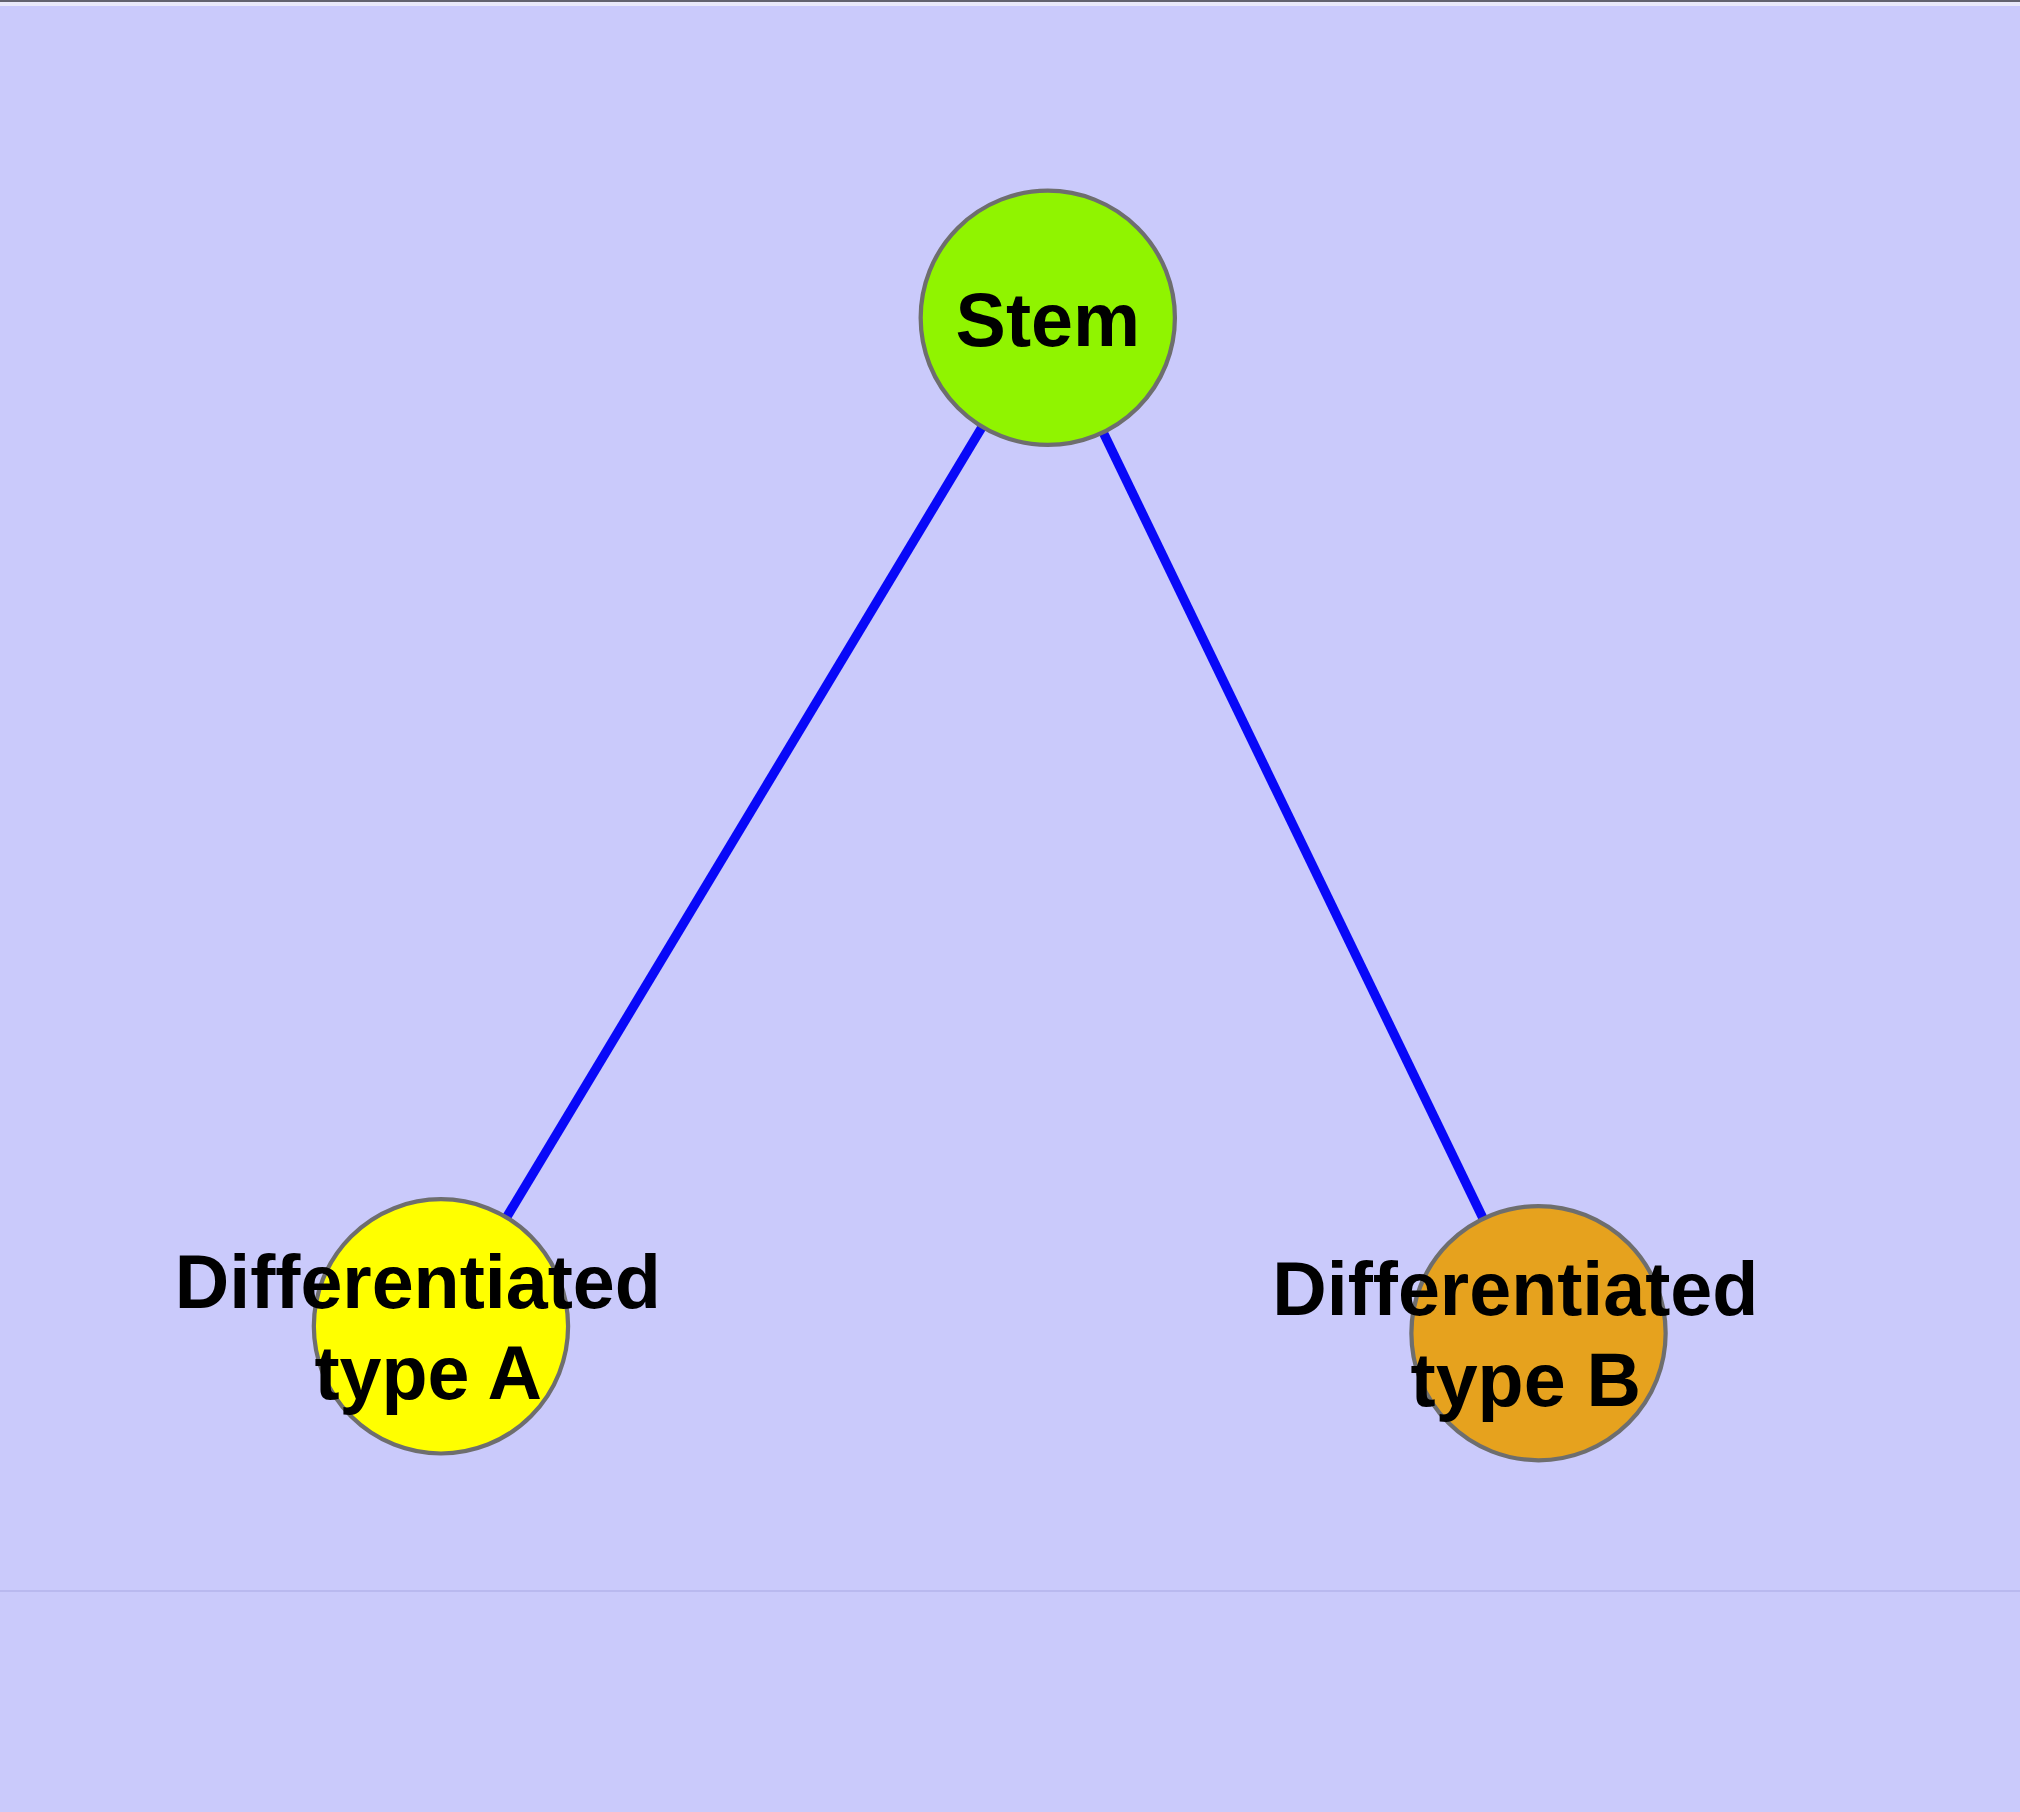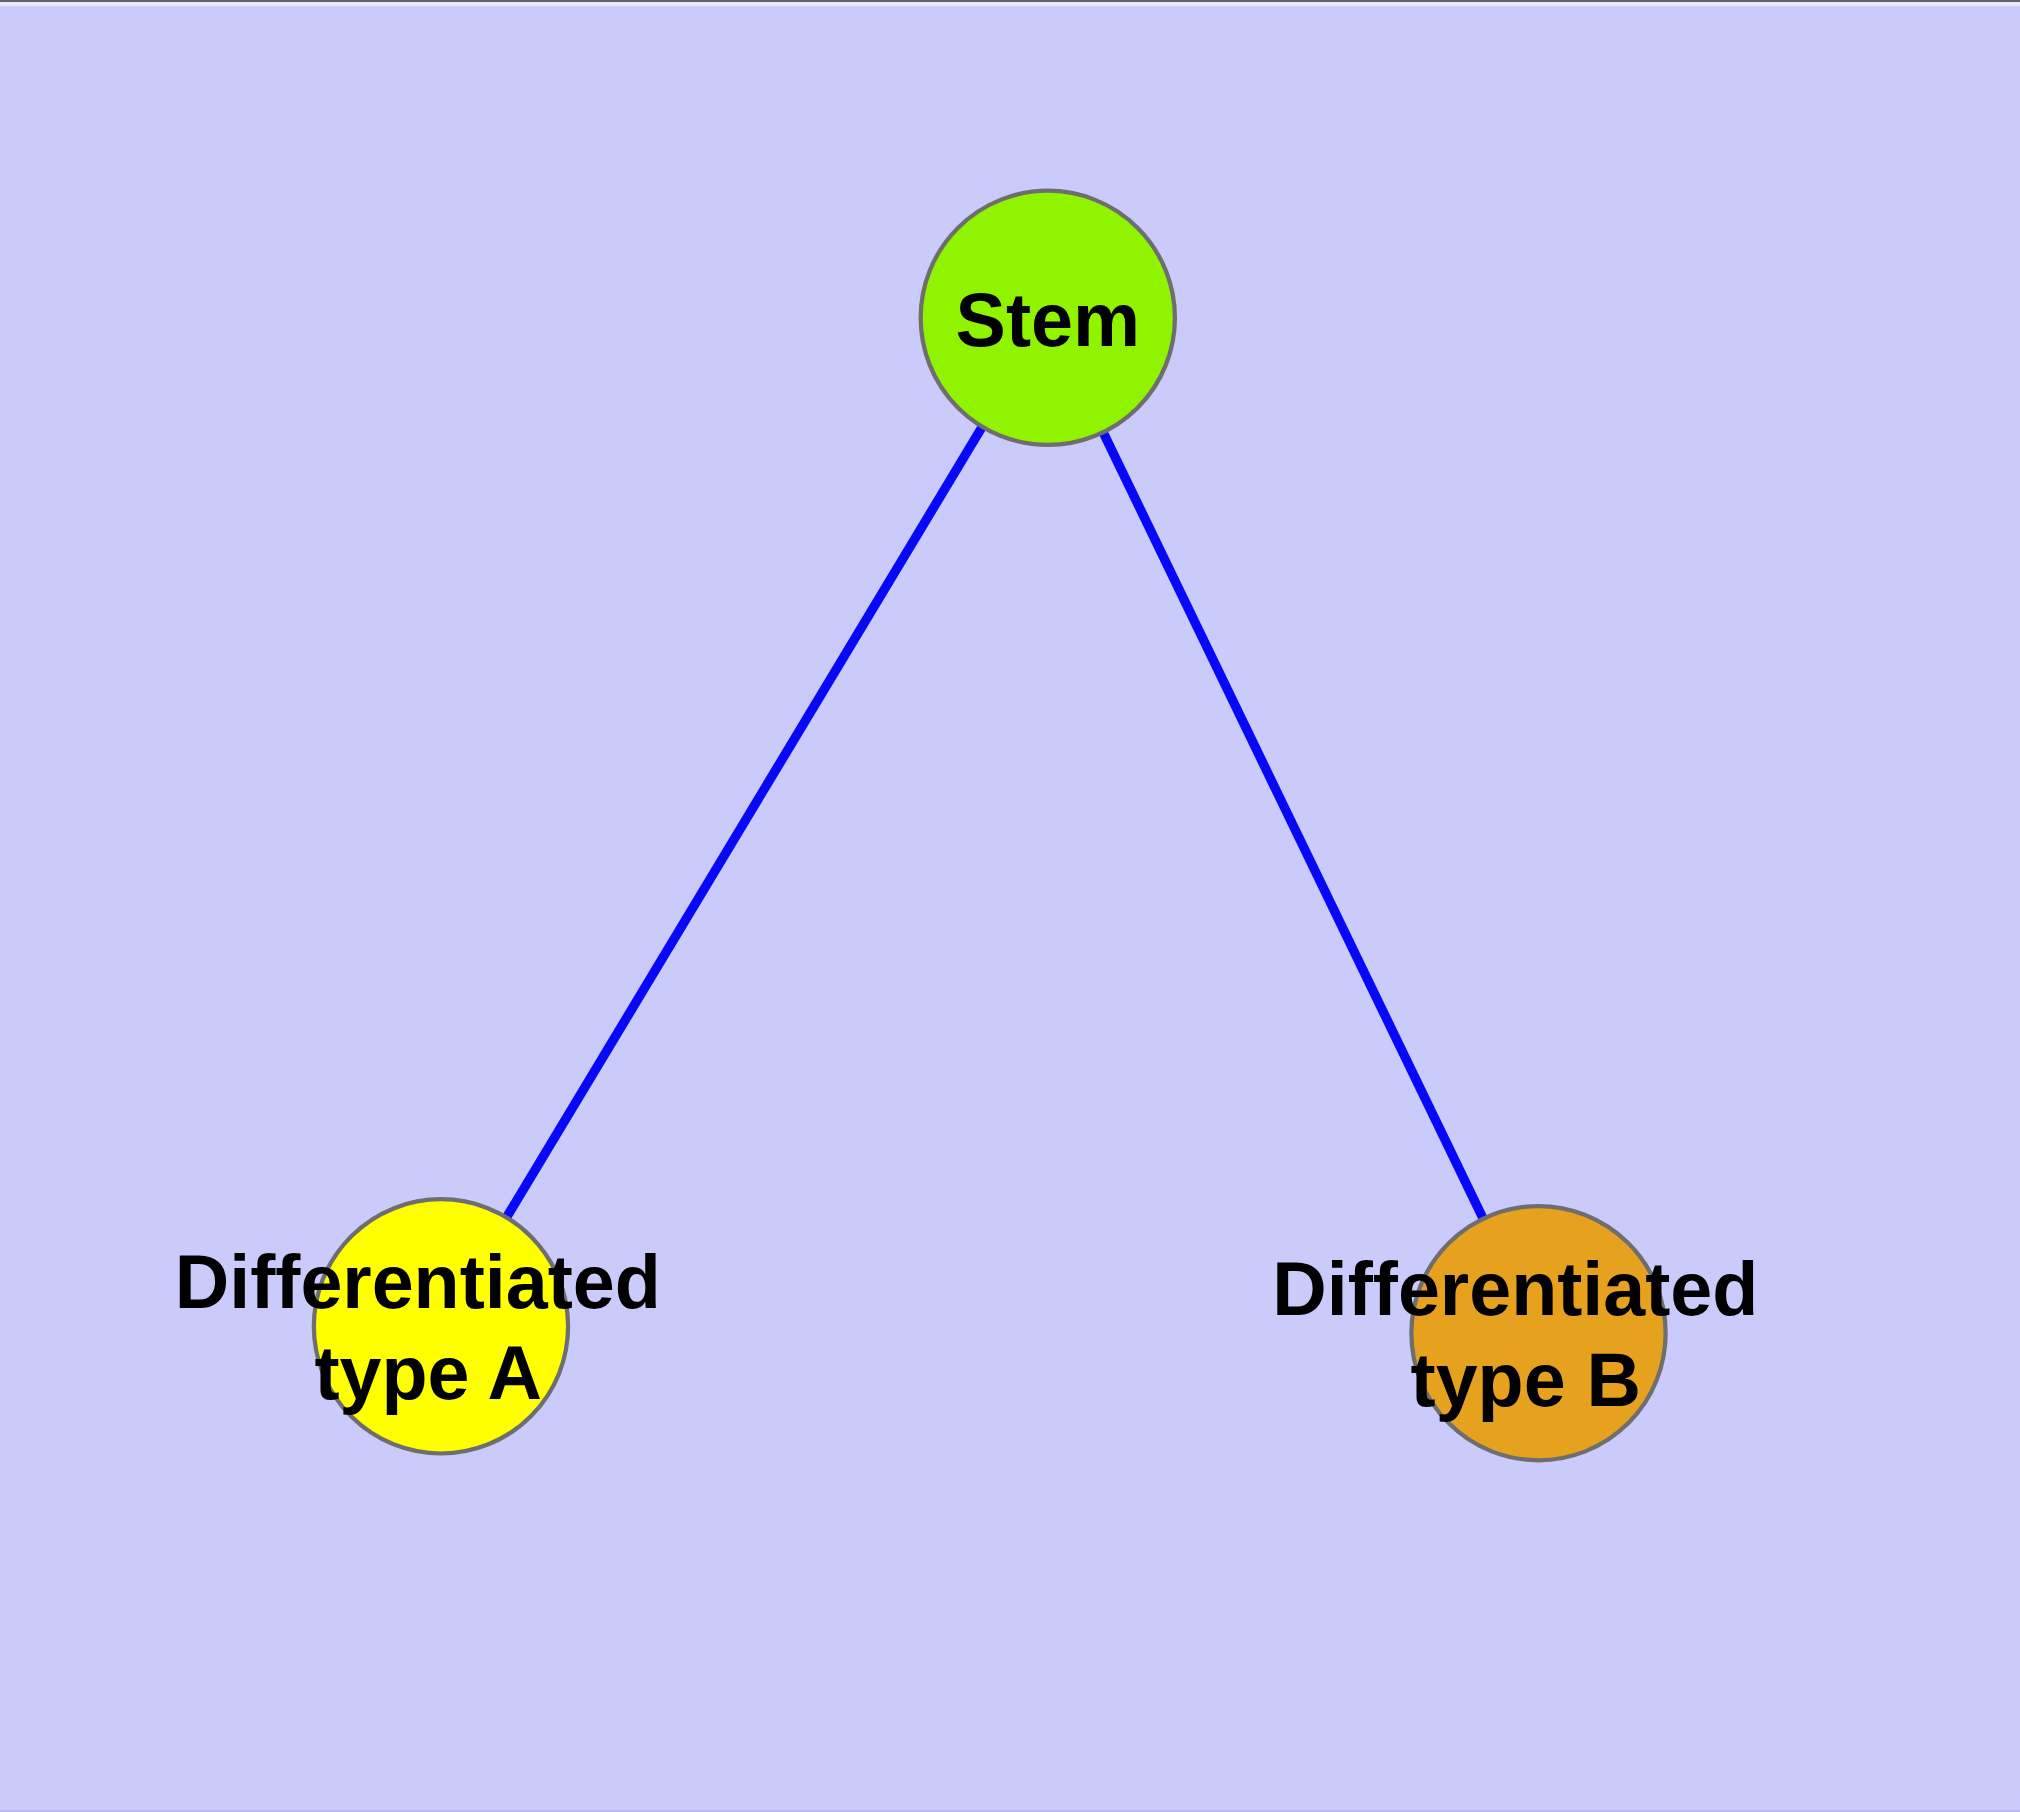--- a/index.html
+++ b/index.html
@@ -7,21 +7,21 @@
     padding: 0;
     width: 2021px;
     height: 1812px;
     background: #cacafb;
     overflow: hidden;
     font-family: "Liberation Sans", sans-serif;
   }
   .stage {
     position: relative;
     width: 2021px;
-    height: 1812px;
+    height: 1592px;
     background: #cacafb;
   }
   .window-top-line {
     position: absolute;
     top: 0; left: 0;
     width: 100%; height: 1.7px;
     background: #63636e;
   }
   .window-top-strip {
     position: absolute;

